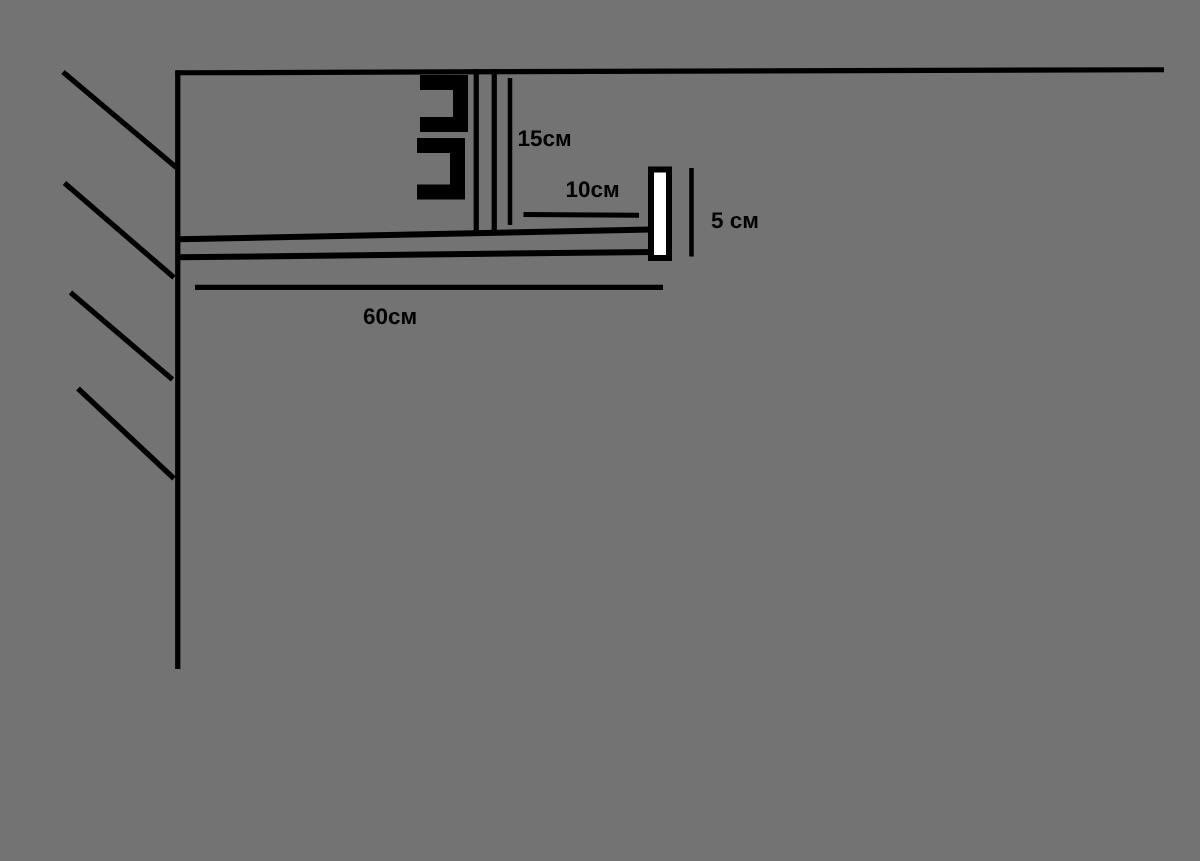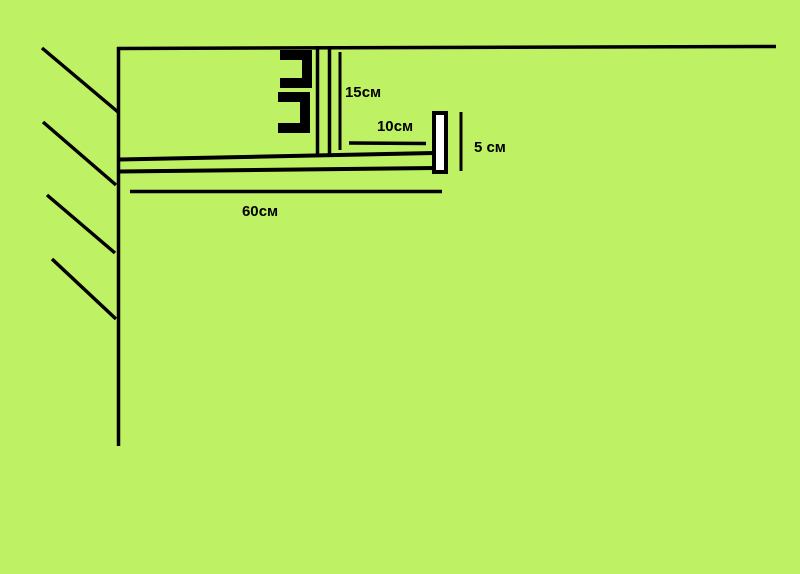--- a/index.html
+++ b/index.html
@@ -4,21 +4,21 @@
 <style>
   html, body {
     margin: 0;
     padding: 0;
     background: #ffffff;
   }
   .page {
     position: relative;
     width: 800px;
     height: 574px;
-    background: #bef264;
+    background: #737373;
     overflow: hidden;
     font-family: "Liberation Sans", sans-serif;
   }
   svg {
     display: block;
   }
   .sketch-line {
     stroke: #000000;
     fill: none;
   }

